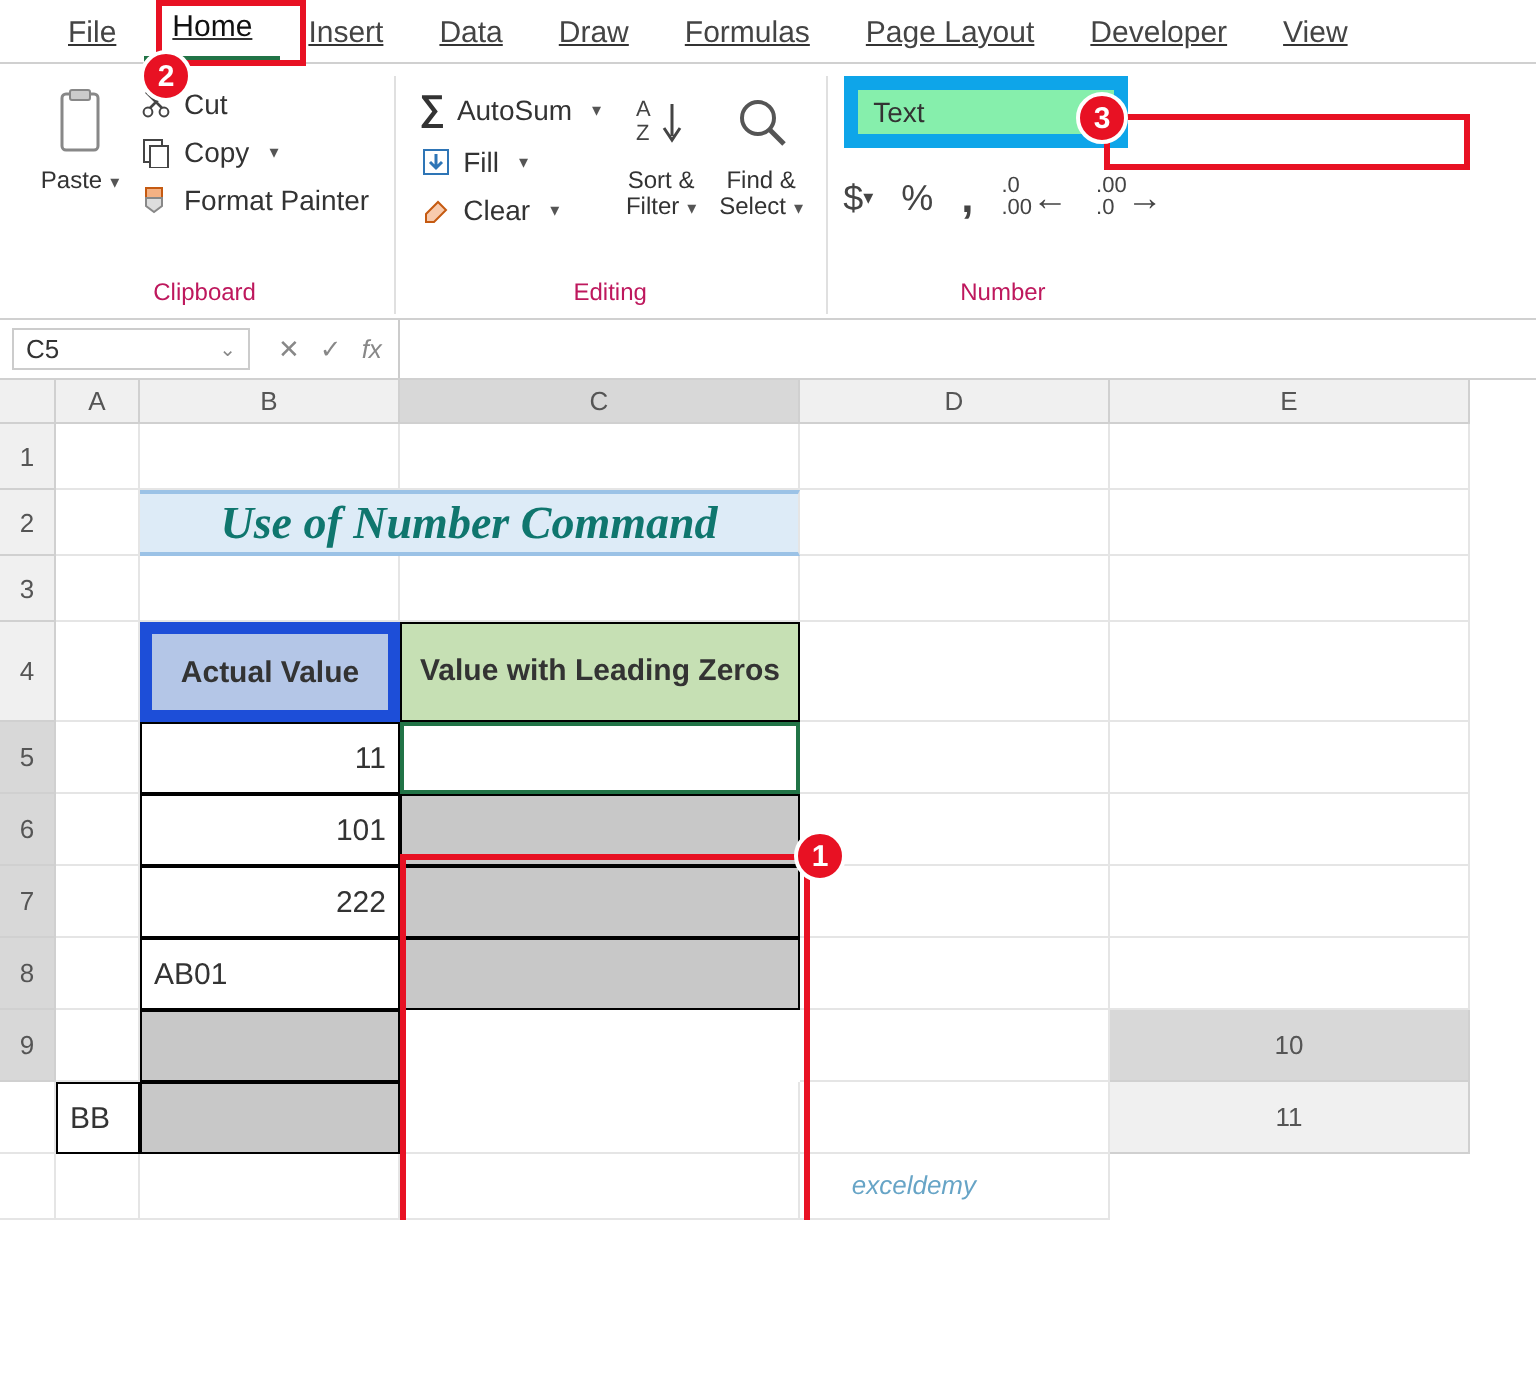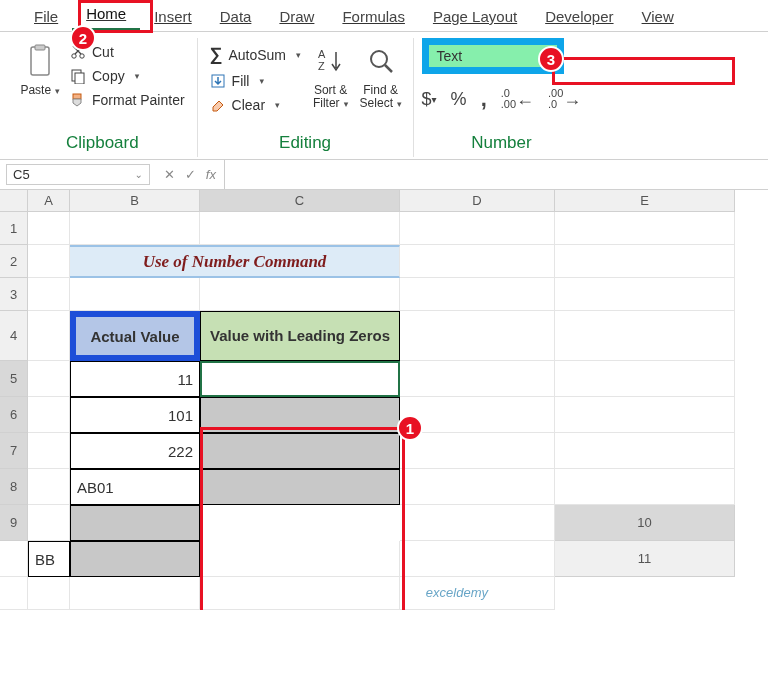--- a/index.html
+++ b/index.html
@@ -8,50 +8,50 @@
     
     .tabs { display: flex; background: #fff; border-bottom: 1px solid #d0d0d0; padding-left: 20px; height: 32px; align-items: end; text-decoration: underline; }
     .tab { padding: 6px 14px 6px; font-size: 15px; color: #444; cursor: pointer; }
     .tab.active { border-bottom: 3px solid #217346; color: #111; font-weight: 500; }
 
     
     .ribbon { display: flex; align-items: stretch; background: #fff; border-bottom: 1px solid #d0d0d0; padding: 6px 8px 2px 8px; height: 128px; }
     .group { display: flex; flex-direction: column; align-items: center; padding: 0 8px; border-right: 1px solid #e0e0e0; }
     .group:last-child { border-right: none; }
     .group-body { display: flex; flex: 1; align-items: flex-start; gap: 2px; }
-    .group-label { font-size: 17px; color: #15803d; padding: 2px 0 4px; }
+    .group-label { font-size: 12px; color: #be185d; padding: 2px 0 4px; }
 
     .big-btn { display: flex; flex-direction: column; align-items: center; justify-content: center; width: 48px; padding: 4px 2px; gap: 4px; }
     .big-btn .icon-box { width: 32px; height: 38px; display:flex; align-items:center; justify-content:center; }
     .big-btn .lbl { font-size: 12px; text-align: center; line-height: 1.1; }
 
     .stack { display: flex; flex-direction: column; gap: 4px; padding-top: 4px; }
     .stack-row { display: flex; align-items: center; gap: 6px; font-size: 14px; padding: 2px 4px; white-space: nowrap; }
     .caret::after { content: "▾"; font-size: 9px; color: #555; margin-left: 4px; }
 
     .num-format { border: 7px solid #0ea5e9; padding: 3px 8px; width: 142px; font-size: 14px; display:flex; justify-content: space-between; align-items:center; background:#86efac;}
     .num-row { display:flex; gap: 14px; padding-top: 10px; font-size: 18px; color:#444; align-items:center;}
     .num-row span { display:inline-flex; align-items:center; }
     .thin { font-size:11px; line-height:1; }
 
     
     .fbar { display: flex; align-items: center; border-bottom: 1px solid #d0d0d0; height: 30px; }
-    .namebox { width: 144px; border: 1px solid #ccc; margin: 3px 6px; padding: 2px 6px; font-size: 13px; display:flex; justify-content:space-between; align-items:center; background:#fff;}
+    .namebox { width: 119px; border: 1px solid #ccc; margin: 3px 6px; padding: 2px 6px; font-size: 13px; display:flex; justify-content:space-between; align-items:center; background:#fff;}
     .fx-controls { display:flex; align-items:center; gap:10px; color:#888; padding: 0 8px;}
     .fx-input { flex:1; border-left: 1px solid #ccc; height: 100%; }
 
     
     .sheet { display: grid; grid-template-columns: 28px 42px 130px 200px 155px 180px; }
     .hdr { background: #f0f0f0; border: 1px solid #d0d0d0; border-top: none; border-left: none; text-align: center; font-size: 13px; color:#555; padding: 3px 0; }
     .rowhdr { background: #f0f0f0; border: 1px solid #d0d0d0; border-top:none; border-left:none; text-align:center; font-size:13px; color:#555; display:flex; align-items:center; justify-content:center; }
     .rowhdr.sel { background:#d8d8d8; }
     .cell { border-right: 1px solid #e5e5e5; border-bottom: 1px solid #e5e5e5; padding: 0; min-height: 33px; display:flex; align-items:center; }
 
     
-    .title-cell { background: #ddebf7; border-top: 2px solid #9bc2e6; border-bottom: 2px solid #9bc2e6; font-family: Georgia, serif; font-style: italic; font-weight: bold; font-size: 17px; color: #7f1d1d; justify-content:center; }
+    .title-cell { background: #ddebf7; border-top: 2px solid #9bc2e6; border-bottom: 2px solid #9bc2e6; font-family: Georgia, serif; font-style: italic; font-weight: bold; font-size: 23px; color: #0f766e; justify-content:center; }
     .th1 { background: #b4c6e7; border: 6px solid #1d4ed8; font-weight: bold; font-size: 15px; justify-content:center; text-align:center; }
     .th2 { background: #c6e0b4; border: 1px solid #000; font-weight: bold; font-size: 15px; justify-content:center; text-align:center; line-height:1.2; }
     .td { border: 1px solid #000; padding: 0 6px; font-size: 15px; min-height: 36px; background:#fff; }
     .td.right { justify-content: flex-end; }
     .td.sel { background: #c8c8c8; }
 
     
     .marker { position: absolute; width: 26px; height: 26px; border-radius: 50%; background: #e81123; color:#fff; font-weight:bold; font-size:15px; display:flex; align-items:center; justify-content:center; border: 2px solid #fff; z-index: 20; }
     .redbox { position: absolute; border: 3px solid #e81123; z-index: 10; pointer-events:none; }
 

